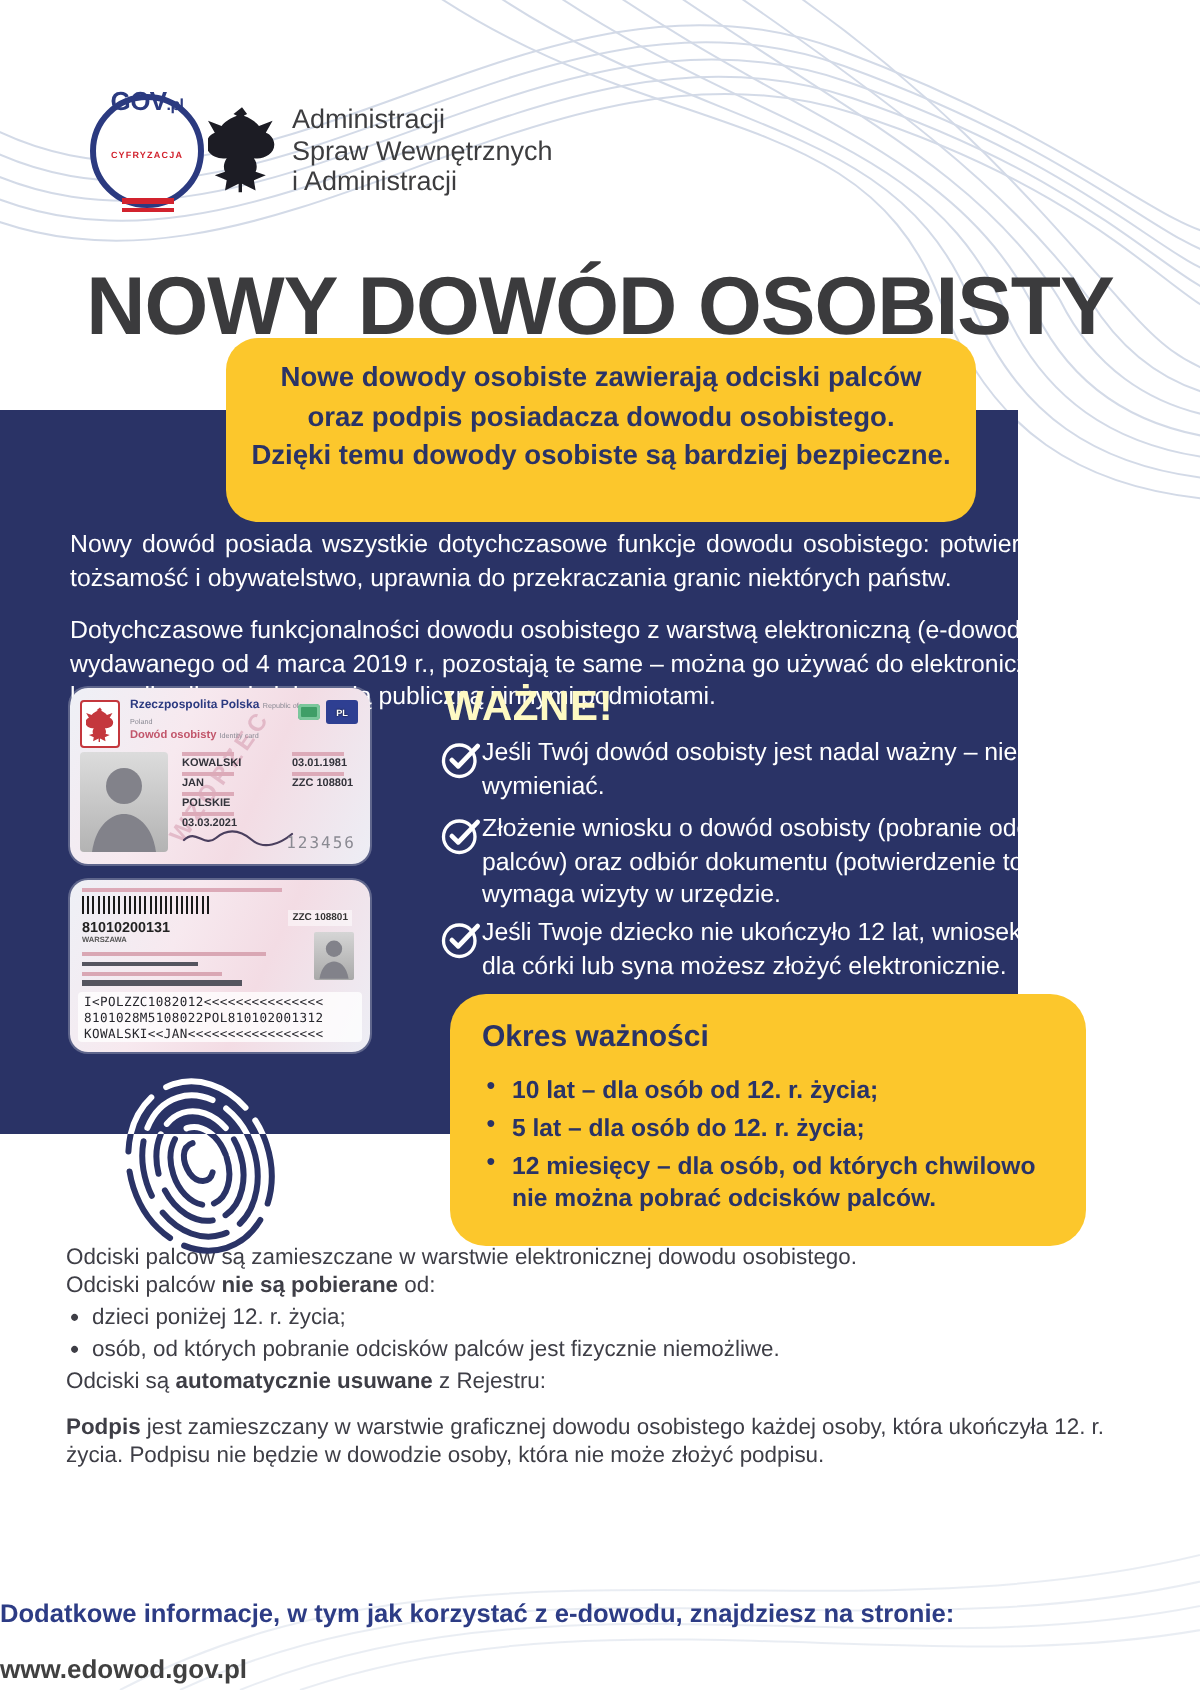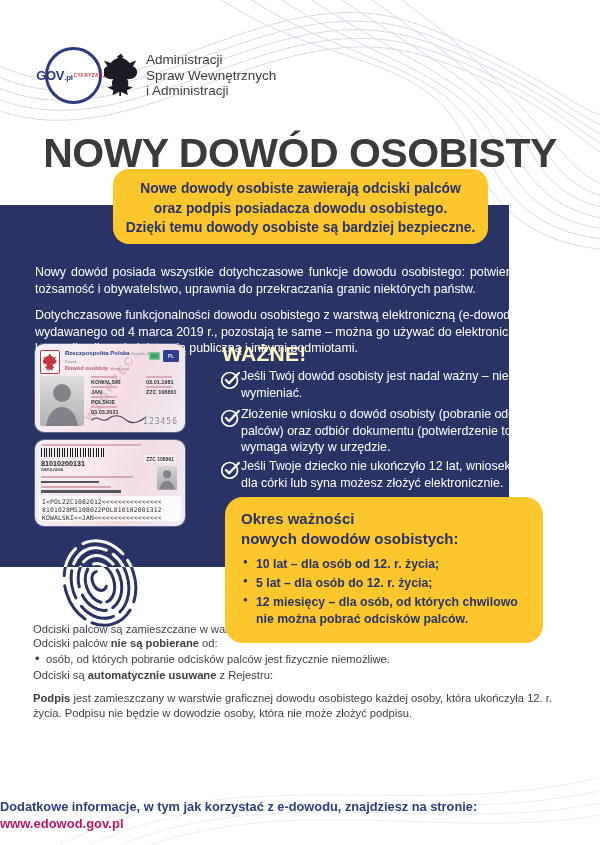--- a/index.html
+++ b/index.html
@@ -9,41 +9,41 @@
     background:#ffffff; font-family:"Liberation Sans", sans-serif;
   }
   svg.decor { position:absolute; pointer-events:none; }
   .waves-top { left:0; top:0; z-index:0; }
   .waves-bottom { left:0; top:720px; z-index:0; opacity:.35; }
 
   
   .gov-logo {
     position:absolute; left:45px; top:47px; width:57px; height:57px;
     border:3px solid #2b3a80; border-radius:50%; background:#fff; z-index:2;
-    display:flex; flex-direction:row; align-items:center; justify-content:center; gap:1px;
+    display:flex; flex-direction:column; align-items:center; justify-content:center; gap:17px;
   }
   .gov-logo .gv { font-weight:800; color:#2b3a80; font-size:13px; letter-spacing:-.3px; }
   .gov-logo .gv small { font-size:8px; }
   .gov-logo .cy { font-size:4.5px; font-weight:700; color:#d2232e; letter-spacing:.6px; }
   .gov-logo .stripes { width:26px; margin-top:2px; }
   .gov-logo .stripes i { display:block; height:2.5px; background:#d2232e; margin-bottom:2px; }
   .eagle { position:absolute; left:104px; top:48px; width:34px; height:52px; z-index:2; }
   .ministry {
     position:absolute; left:146px; top:52px; z-index:2;
     color:#3d3d3f; font-size:13.5px; line-height:15.5px;
   }
   .title {
     position:absolute; left:0; top:103px; width:600px; text-align:center; z-index:2;
     font-size:41px; font-weight:800; color:#3b3b3d; letter-spacing:-.5px;
   }
 
   
   .intro-box {
     position:absolute; left:113px; top:169px; width:375px; z-index:5;
-    background:#fcc72c; border-radius:16px; padding:10px 6px 6px;
+    background:#fcc72c; border-radius:16px; padding:10px 6px 23px;
     text-align:center; color:#2a3366; font-weight:700; font-size:13.8px; line-height:1.42;
   }
 
   
   .navy { position:absolute; left:0; top:205px; width:509px; height:362px; background:#2a3366; z-index:1; }
   .navy-p { position:absolute; left:35px; width:532px; color:#fff; font-size:12.4px; line-height:1.32; text-align:justify; }
   .p1 { top:47px; } .p2 { top:90px; text-align:left; }
 
   
   .card {
@@ -119,21 +119,21 @@
   .gap { margin-top:9px !important; }
   .blist { list-style:none; margin:1px 0 0; padding:0; }
   .blist li { position:relative; padding-left:13px; margin:1.5px 0; }
   .blist li::before { content:"•"; position:absolute; left:2px; top:-1px; font-size:13px; color:#3e3e46; }
   .tight { letter-spacing:-.3px; }
   b { font-weight:800; }
 
   
   .footer { position:absolute; left:0; top:799px; width:600px; text-align:left; z-index:2; }
   .f-info { color:#2d3c85; font-weight:700; font-size:12.8px; }
-  .f-url { display:inline-block; color:#be185d; font-weight:700; font-size:13px; margin-top:2px; text-decoration:none; }
+  .f-url { display:inline-block; color:#404040; font-weight:700; font-size:13px; margin-top:13px; text-decoration:none; }
 </style>
 </head>
 <body>
 
 <div class="page">
 
   <svg class="decor waves-top" width="600" height="280" viewBox="0 0 600 280">
     <g fill="none" stroke="#bcc7db" stroke-width="1" opacity="0.65">
       <path d="M-20,55 C120,145 260,-35 420,25 S600,145 640,105"></path>
       <path d="M-20,67 C122,152 262,-25 422,33 S600,155 640,117"></path>
@@ -279,21 +279,20 @@
         <circle cx="11" cy="13" r="9" fill="none" stroke="#ffffff" stroke-width="1.9"></circle>
         <path d="M6.8 12.6 L10.4 16.2 L21.5 4.6" fill="none" stroke="#ffffff" stroke-width="2.7" stroke-linecap="round" stroke-linejoin="round"></path>
       </svg>
       <p>Jeśli Twoje dziecko nie ukończyło 12 lat, wniosek o dowód dla córki lub syna możesz złożyć elektronicznie.</p>
     </div>
   </div>
 
   <div class="validity">
     <div class="v-title">
       <div>Okres ważności</div>
-      <div>nowych dowodów osobistych:</div>
     </div>
     <ul class="v-list">
       <li><span>10 lat – dla osób od 12. r. życia;</span></li>
       <li><span>5 lat – dla osób do 12. r. życia;</span></li>
       <li><span>12 miesięcy – dla osób, od których chwilowo nie można pobrać odcisków palców.</span></li>
     </ul>
   </div>
 
   <div class="fp">
     <div class="half half-top">
@@ -317,20 +316,21 @@
           <path d="M50 33 C44 33 42 40 44 47 C46 53 52 55 55 50"></path>
         </g>
       </svg>
     </div>
   </div>
 
   <div class="bottom-text">
     <p>Odciski palców są zamieszczane w warstwie elektronicznej dowodu osobistego.</p>
     <p><span>Odciski palców </span><b>nie są pobierane</b><span> od:</span></p>
     <ul class="blist">
+      <li><span>dzieci poniżej 12. r. życia;</span></li>
       <li><span>osób, od których pobranie odcisków palców jest fizycznie niemożliwe.</span></li>
     </ul>
     <p><span>Odciski są </span><b>automatycznie usuwane</b><span> z Rejestru:</span></p>
     <p class="gap"><b>Podpis</b><span> jest zamieszczany w warstwie graficznej dowodu osobistego każdej osoby, która ukończyła 12. r. życia. Podpisu nie będzie w dowodzie osoby, która nie może złożyć podpisu.</span></p>
   </div>
 
   <div class="footer">
     <div class="f-info">Dodatkowe informacje, w tym jak korzystać z e-dowodu, znajdziesz na stronie:</div>
     <a class="f-url" href="#">www.edowod.gov.pl</a>
   </div>

